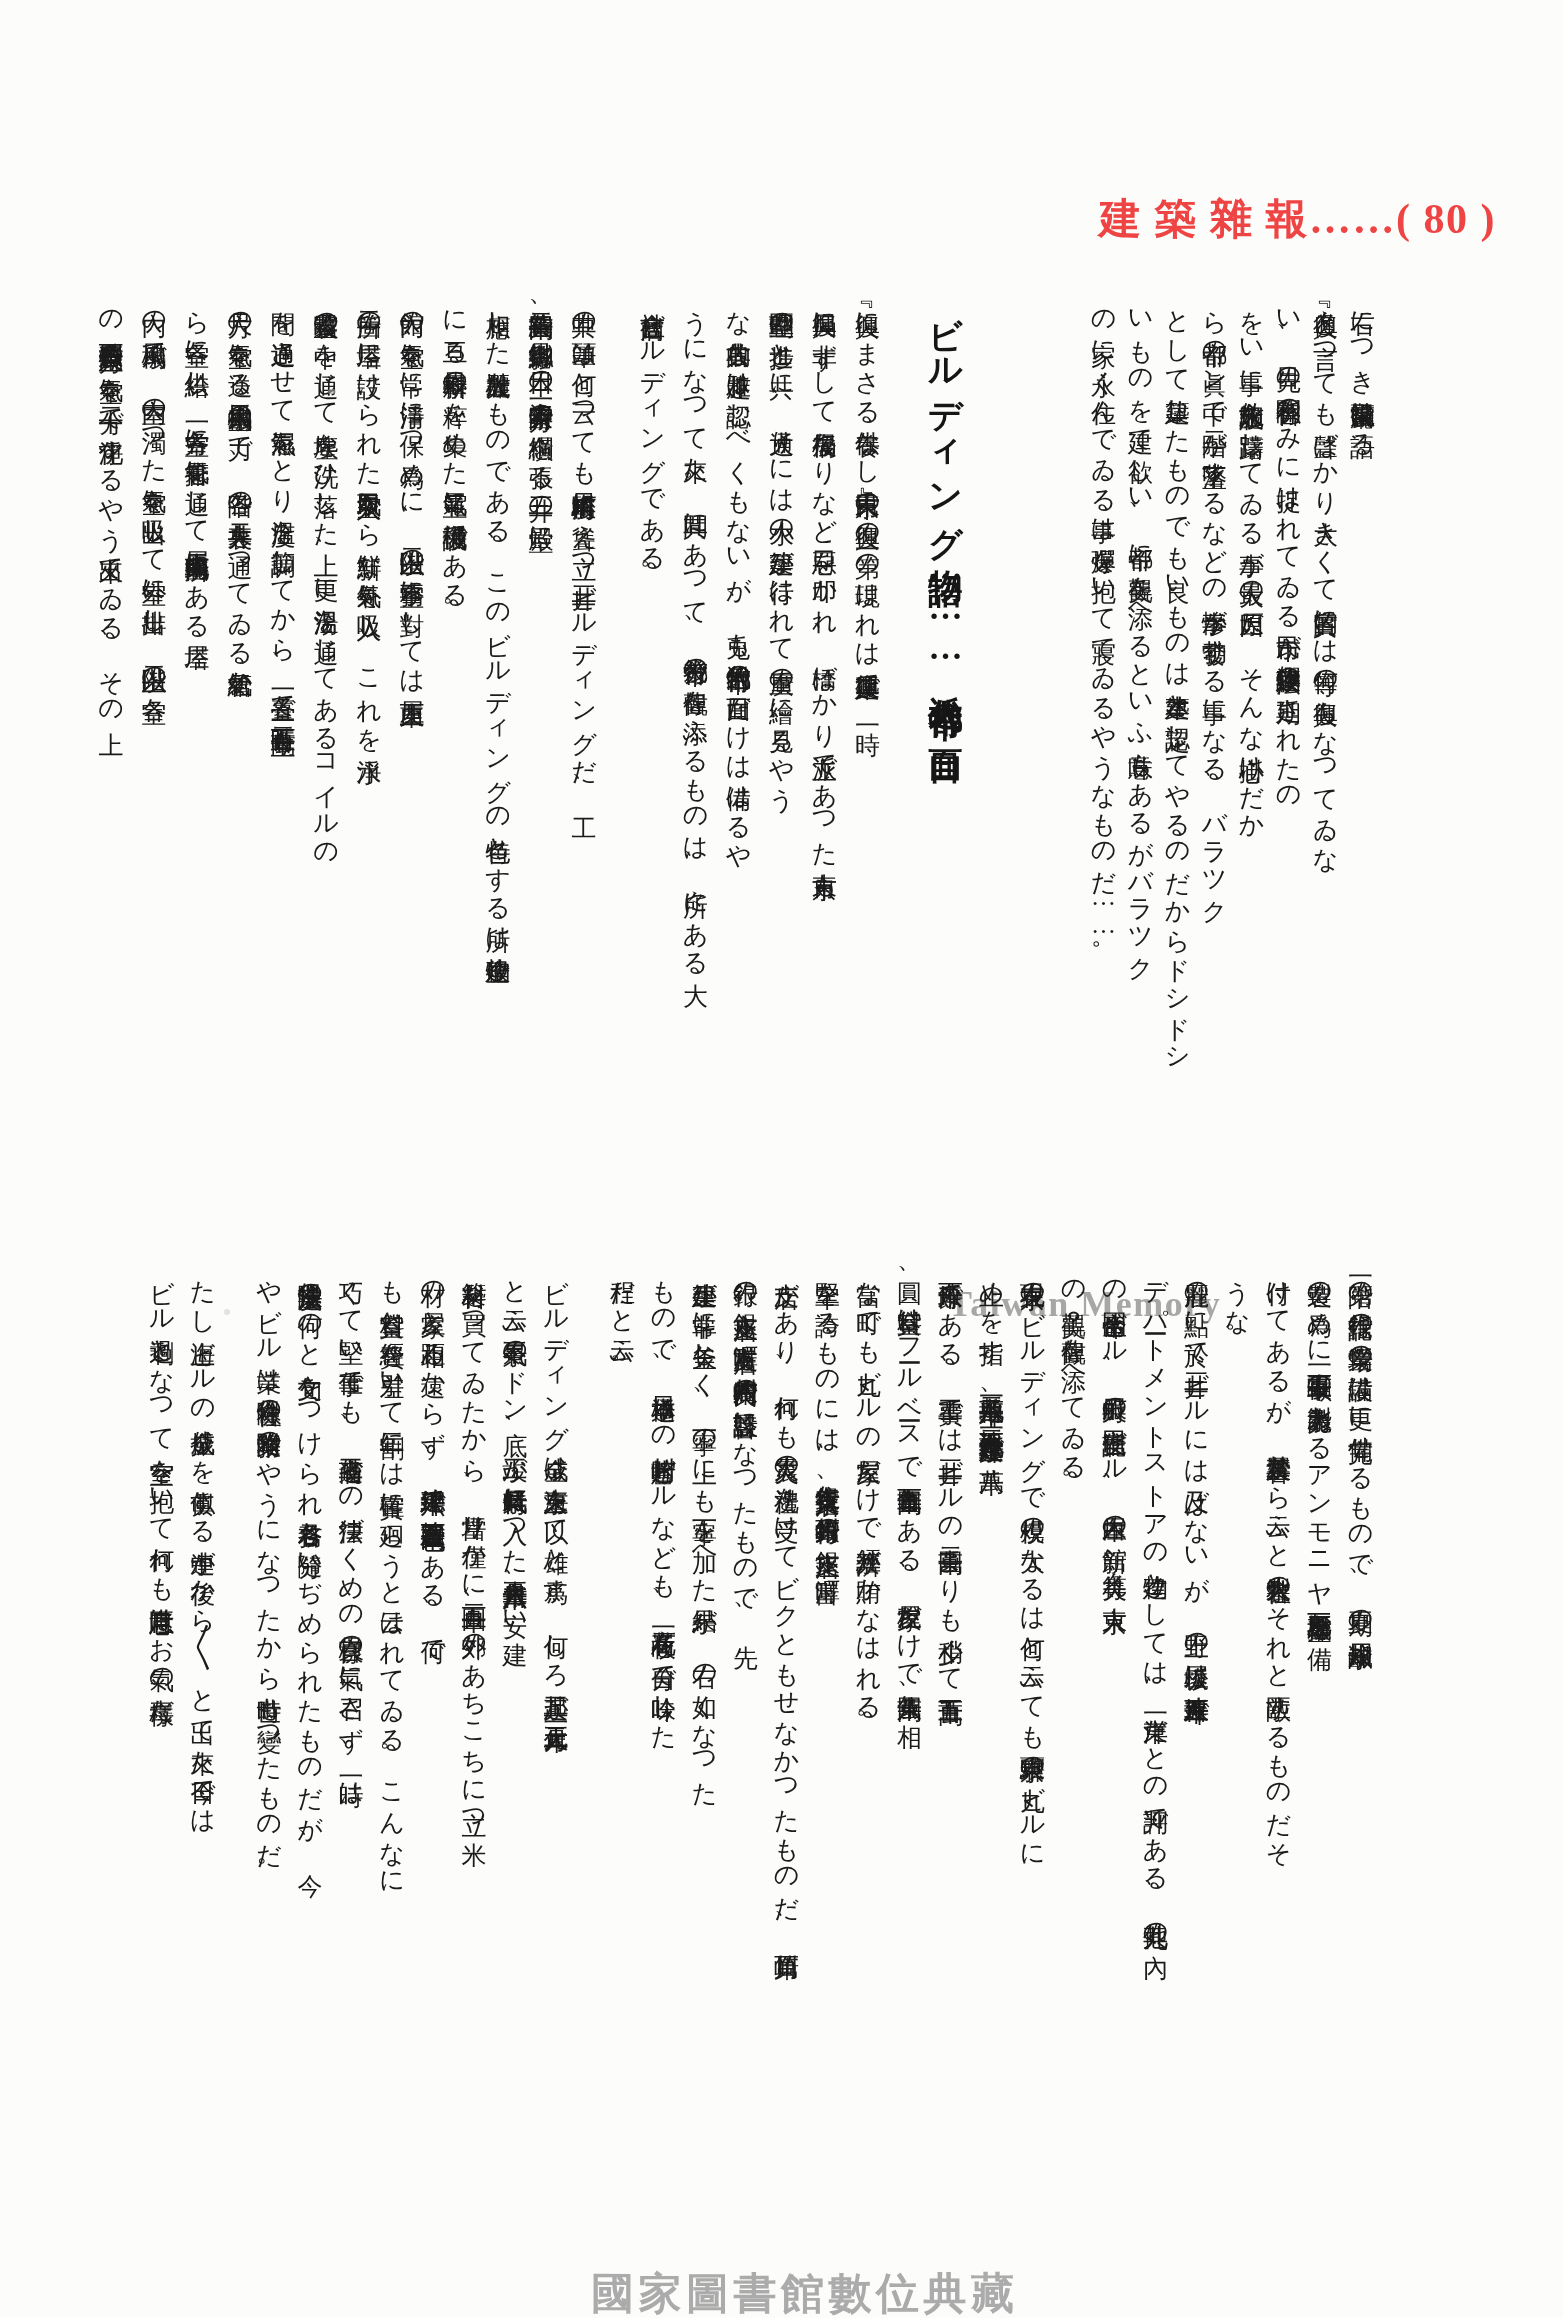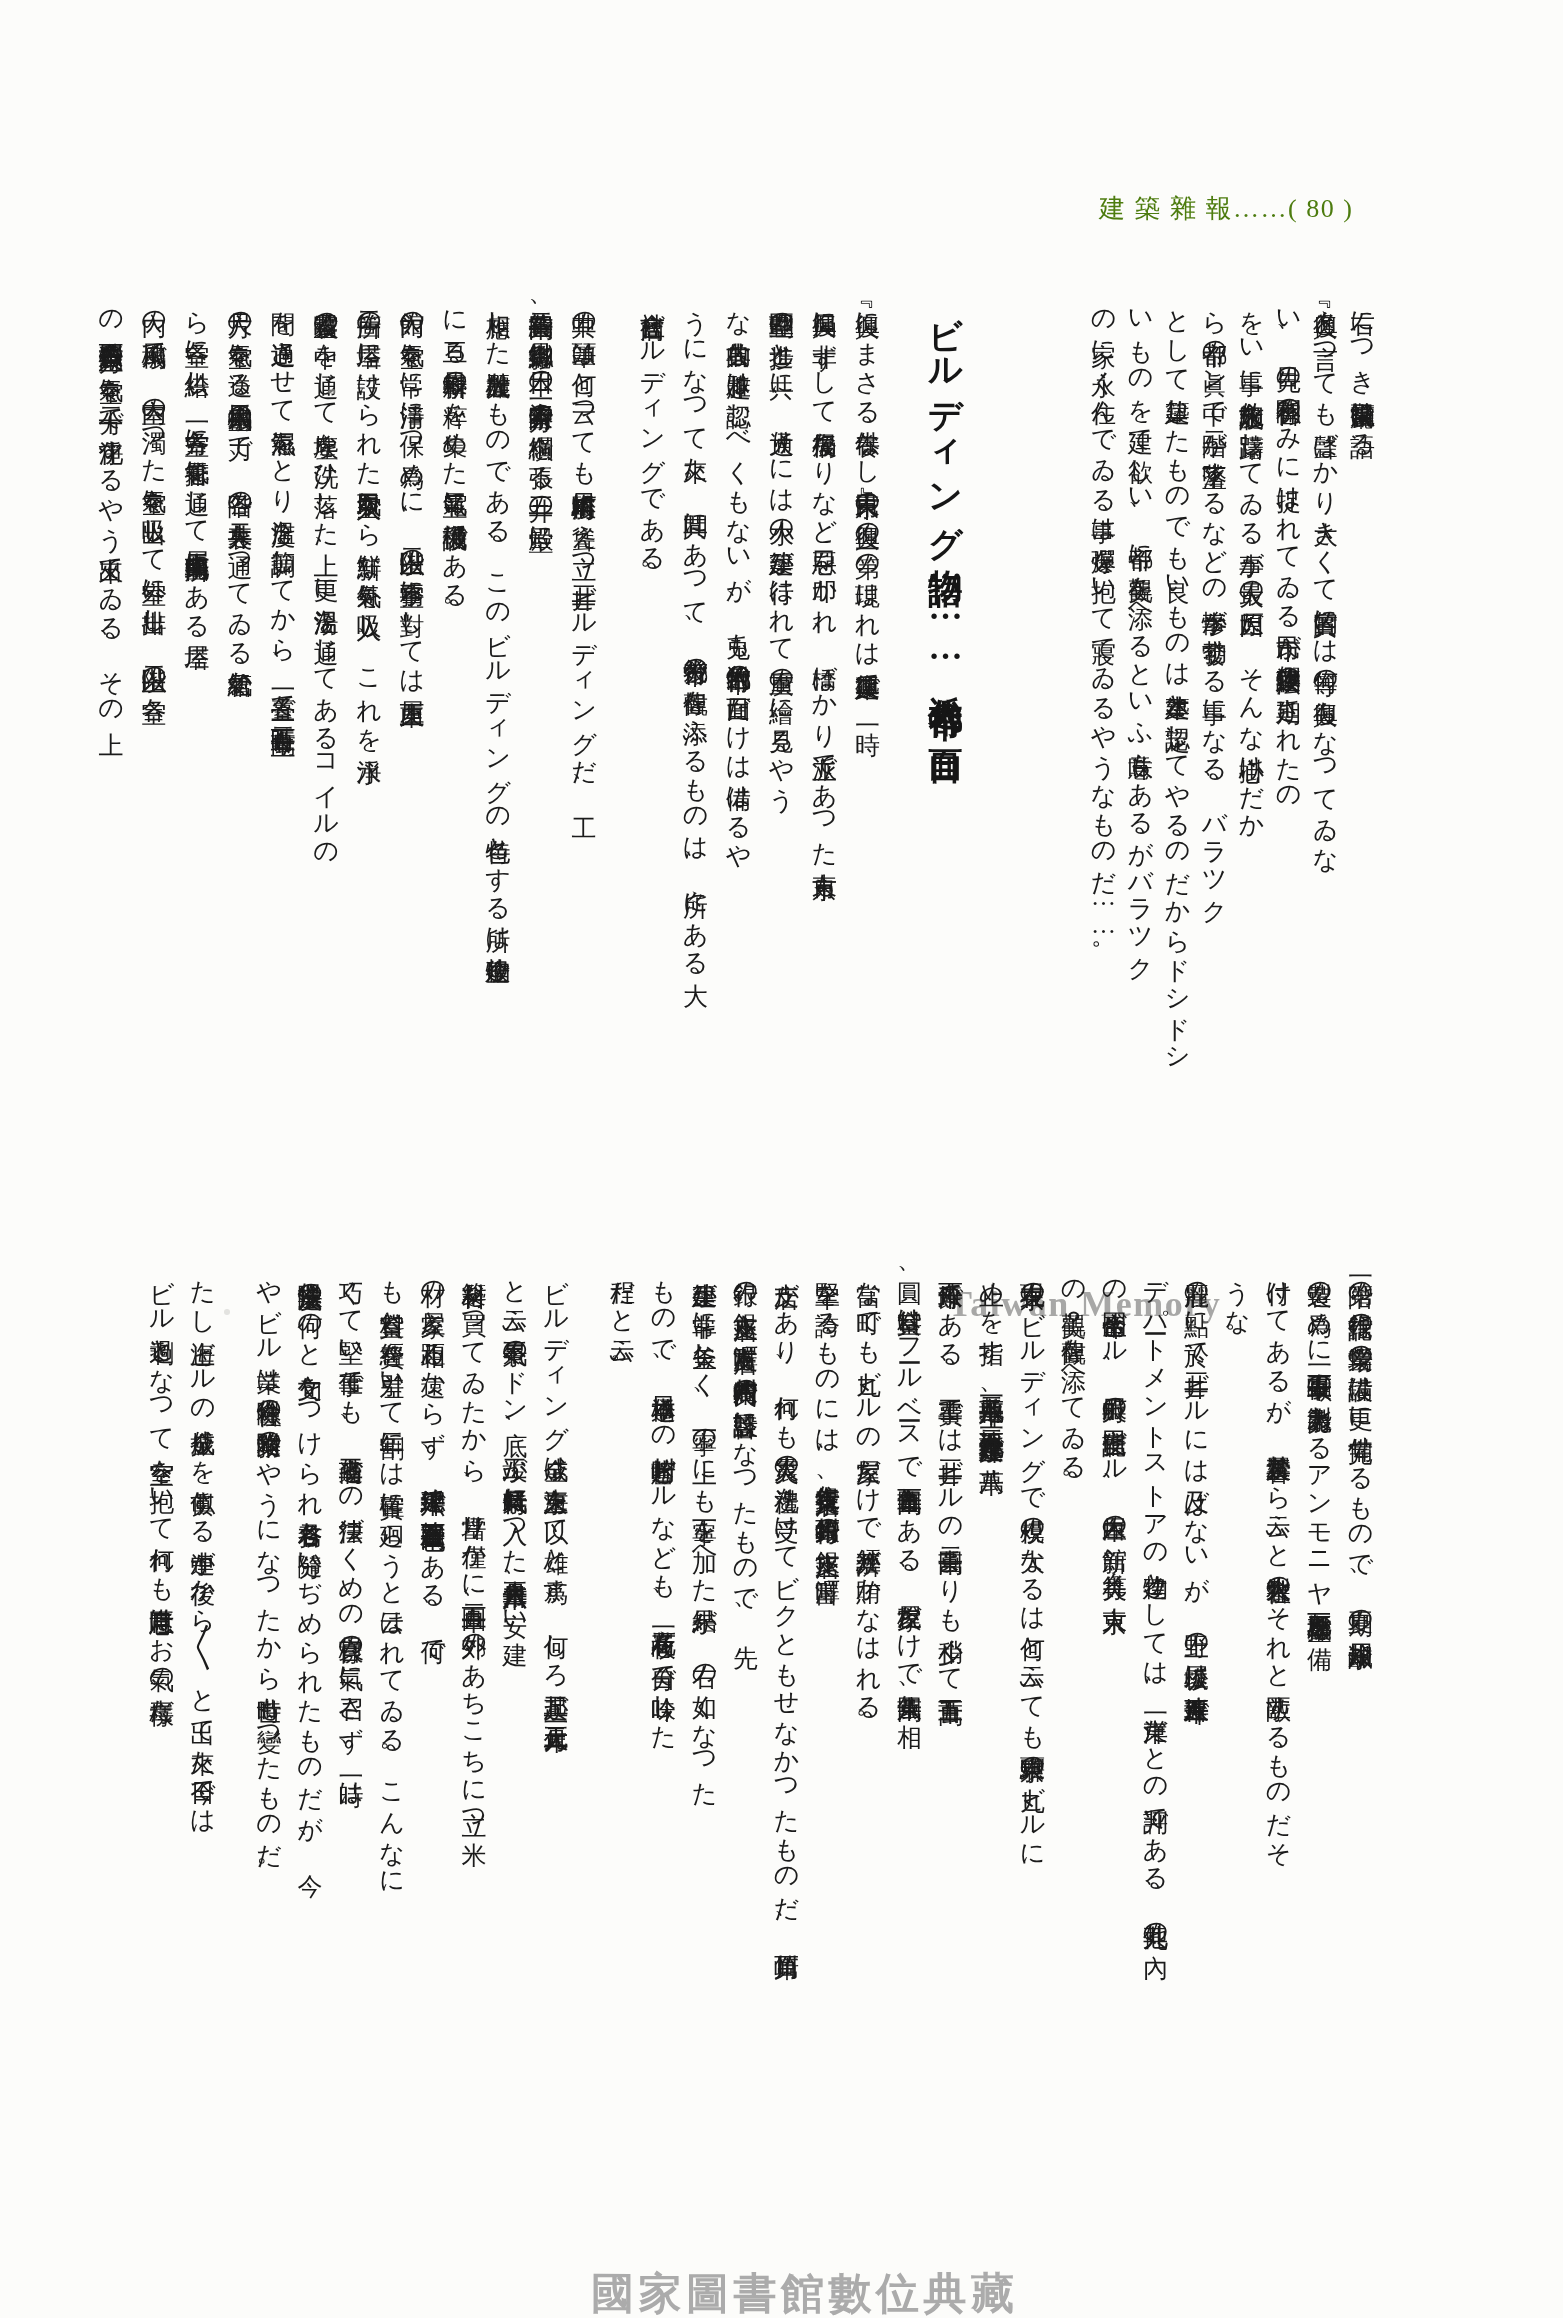--- a/index.html
+++ b/index.html
@@ -8,22 +8,22 @@
     width:1563px;height:2319px;
     margin:0 auto;
     background:#fcfcfa;
     overflow:hidden;
     font-family:"Liberation Serif","DejaVu Serif",serif;
     color:#1b1b1b;
   }
   
   .running-head{
     position:absolute;top:191px;left:1099px;
-    font-size:26px;font-weight:400;letter-spacing:1.5px;
-    color:#4d7c0f;white-space:nowrap;
+    font-size:42px;font-weight:700;letter-spacing:1.5px;
+    color:#ef4444;white-space:nowrap;
   }
   
   .vblock{
     position:absolute;
     writing-mode:vertical-rl;
     -webkit-writing-mode:vertical-rl;
     text-orientation:upright;
   }
   .vblock p{
     margin:0;padding:0;

